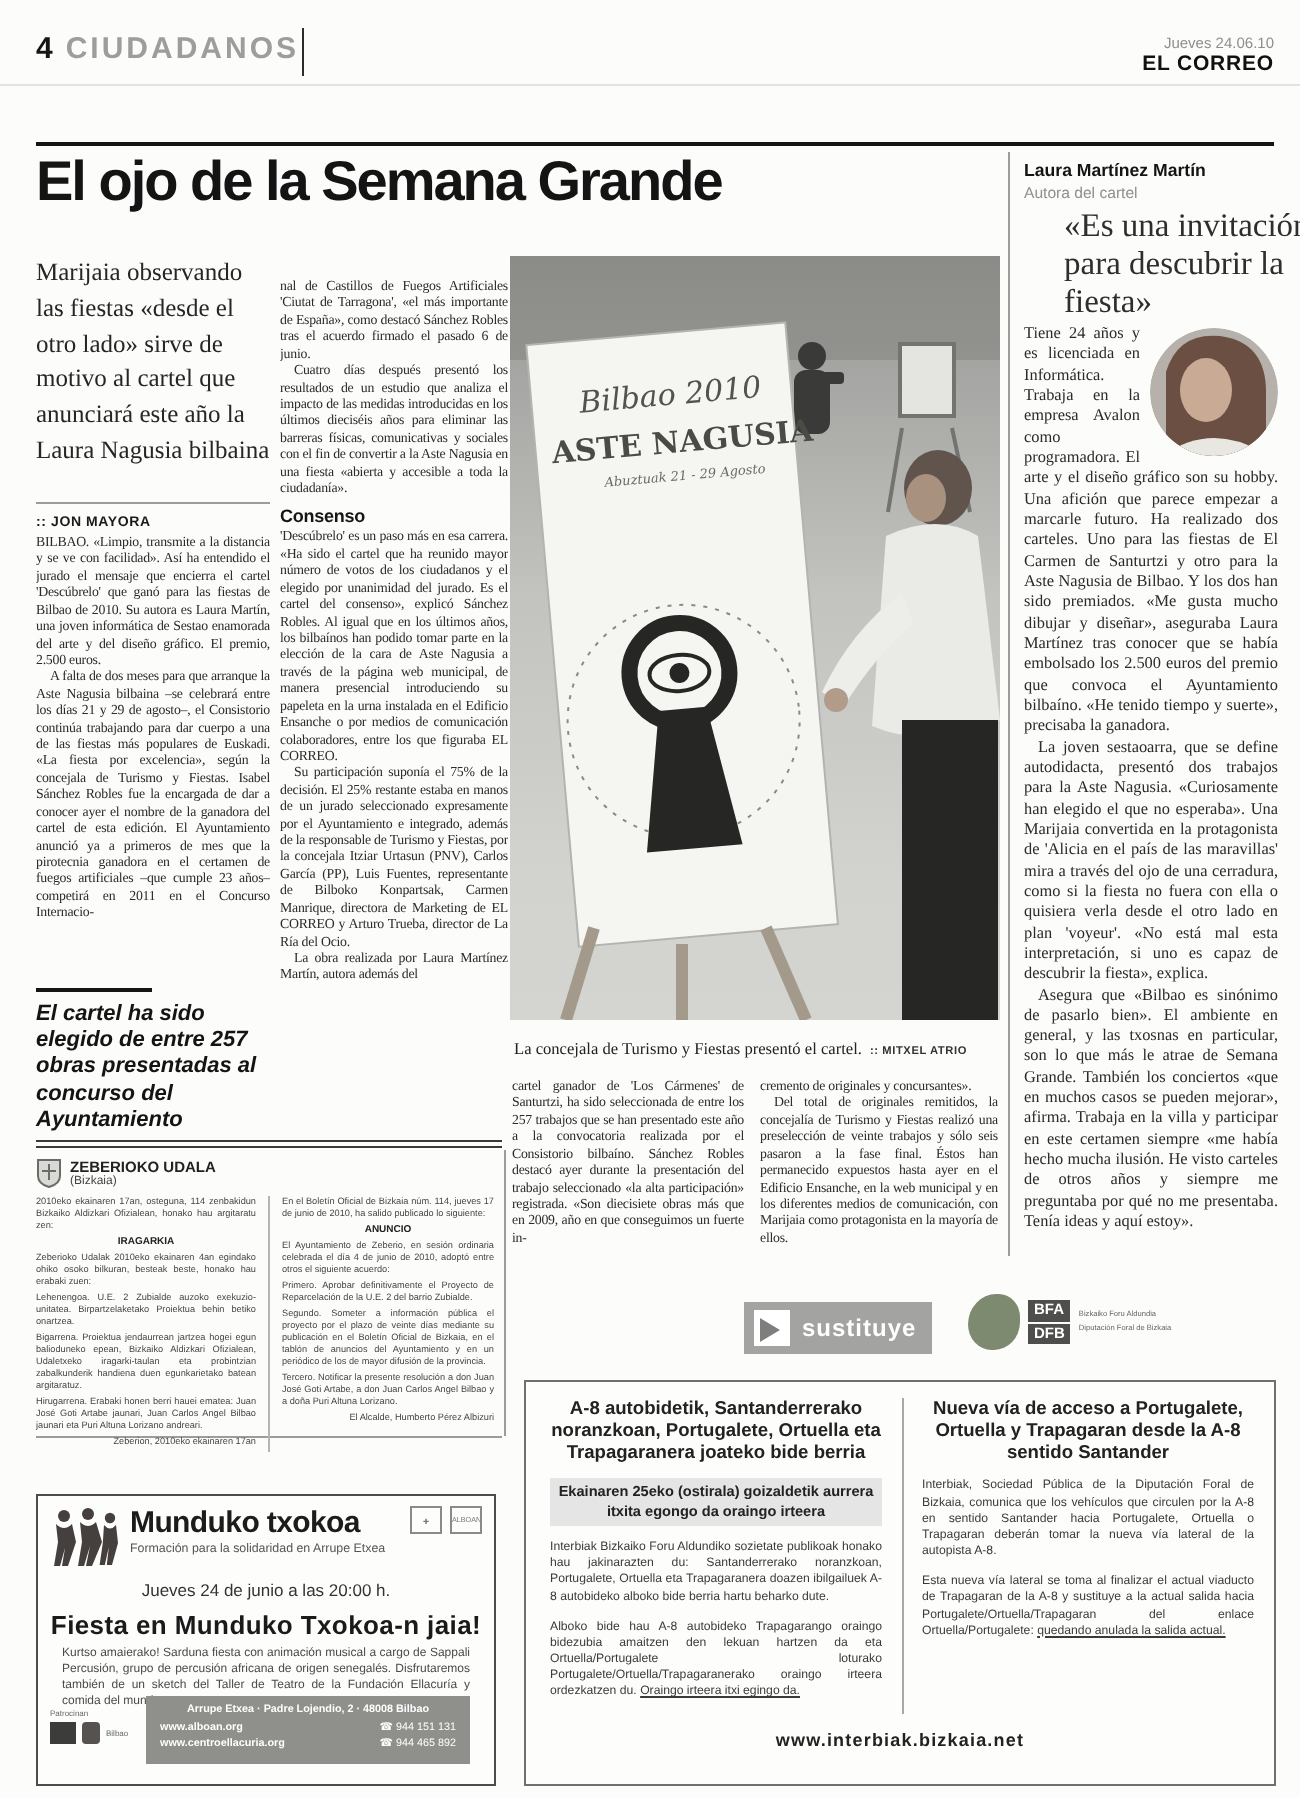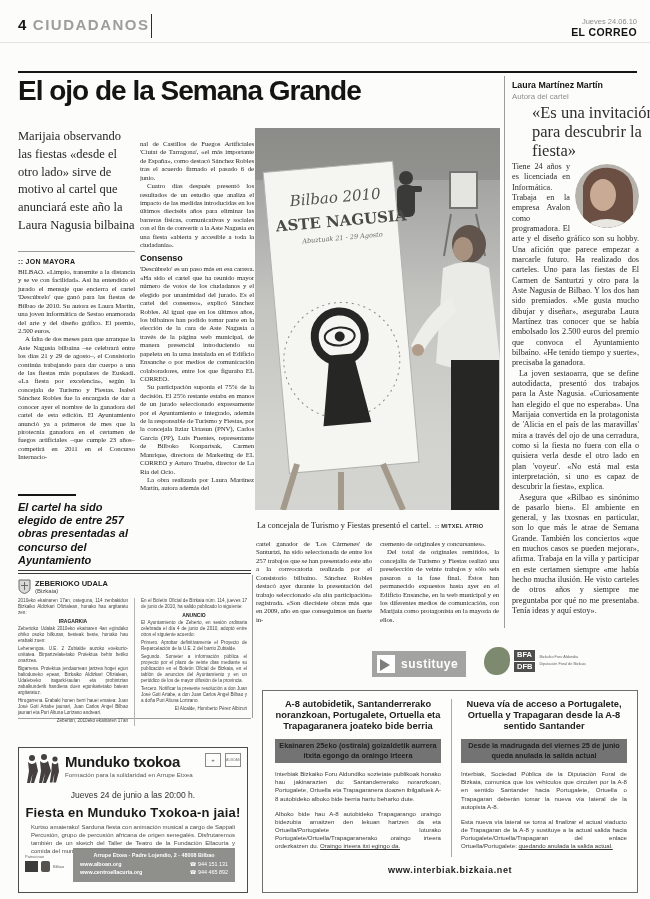--- a/index.html
+++ b/index.html
@@ -70,21 +70,21 @@
   
   .ib-logo { background:#a3a3a1; display:flex; align-items:center; padding:3px 8px 3px 5px; }
   .ib-logo-mark { width:18px; height:18px; background:#fff; margin-right:6px; position:relative; }
   .ib-logo-mark:after { content:""; position:absolute; left:3px; top:4px; border-left:10px solid #7e7e7c; border-top:6px solid transparent; border-bottom:6px solid transparent; }
   .ib-logo-text { color:#fff; font-family:"Liberation Sans", sans-serif; font-weight:bold; font-size:12px; letter-spacing:.5px; }
   .bfa-blob { width:26px; height:28px; background:#7d8a70; border-radius:60% 45% 55% 50%; }
   .bfa-tag { display:inline-block; background:#4e4e4c; color:#fff; font-family:"Liberation Sans", sans-serif; font-weight:bold; font-size:7.5px; padding:0 3px; line-height:1.35; }
   .bfa-cap { font-family:"Liberation Sans", sans-serif; font-size:3.8px; color:#666; line-height:1.25; }
   .ad-box { border:1px solid #6f6f6d; background:#fdfdfb; }
   .ad-head { font-family:"Liberation Sans", sans-serif; font-size:9.3px; font-weight:bold; line-height:1.2; text-align:center; color:#222; }
-  .ad-hl { background:#737373; font-family:"Liberation Sans", sans-serif; font-size:7.3px; font-weight:bold; line-height:1.35; text-align:center; color:#222; padding:2px 4px; }
+  .ad-hl { background:#e5e5e5; font-family:"Liberation Sans", sans-serif; font-size:7.3px; font-weight:bold; line-height:1.35; text-align:center; color:#222; padding:2px 4px; }
   .ad-p { font-family:"Liberation Sans", sans-serif; font-size:6.1px; line-height:1.34; text-align:justify; color:#3a3a38; margin-top:7px; }
   .ad-p .ul { text-decoration:underline; }
   .ad-web { font-family:"Liberation Sans", sans-serif; font-size:9px; font-weight:bold; text-align:center; letter-spacing:.6px; color:#222; }
 </style>
 </head>
 <body>
 
 <div class="page">
 
   <div class="abs" style="left:18px; top:16px; display:flex; gap:6px;">
@@ -313,20 +313,19 @@
 
     <div style="position:absolute; left:12px; top:8px; width:166px;">
       <div class="ad-head">A-8 autobidetik, Santanderrerako noranzkoan, Portugalete, Ortuella eta Trapagaranera joateko bide berria</div>
       <div class="ad-hl" style="margin-top:7px;">Ekainaren 25eko (ostirala) goizaldetik aurrera itxita egongo da oraingo irteera</div>
       <p class="ad-p">Interbiak Bizkaiko Foru Aldundiko sozietate publikoak honako hau jakinarazten du: Santanderrerako noranzkoan, Portugalete, Ortuella eta Trapagaranera doazen ibilgailuek A-8 autobideko alboko bide berria hartu beharko dute.</p>
       <p class="ad-p"><span>Alboko bide hau A-8 autobideko Trapagarango oraingo bidezubia amaitzen den lekuan hartzen da eta Ortuella/Portugalete loturako Portugalete/Ortuella/Trapagaranerako oraingo irteera ordezkatzen du. </span><span class="ul">Oraingo irteera itxi egingo da.</span></p>
     </div>
 
     <div style="position:absolute; left:198px; top:8px; width:166px;">
       <div class="ad-head">Nueva vía de acceso a Portugalete, Ortuella y Trapagaran desde la A-8 sentido Santander</div>
-      <div class="ad-hl" style="margin-top:7px;">Desde la madrugada del viernes 25 de junio queda anulada la salida actual</div>
       <p class="ad-p">Interbiak, Sociedad Pública de la Diputación Foral de Bizkaia, comunica que los vehículos que circulen por la A-8 en sentido Santander hacia Portugalete, Ortuella o Trapagaran deberán tomar la nueva vía lateral de la autopista A-8.</p>
       <p class="ad-p"><span>Esta nueva vía lateral se toma al finalizar el actual viaducto de Trapagaran de la A-8 y sustituye a la actual salida hacia Portugalete/Ortuella/Trapagaran del enlace Ortuella/Portugalete: </span><span class="ul">quedando anulada la salida actual.</span></p>
     </div>
     <div class="ad-web" style="position:absolute; left:0; top:174px; width:100%;">www.interbiak.bizkaia.net</div>
   </div>
 
 </div>
 
 </body></html>

